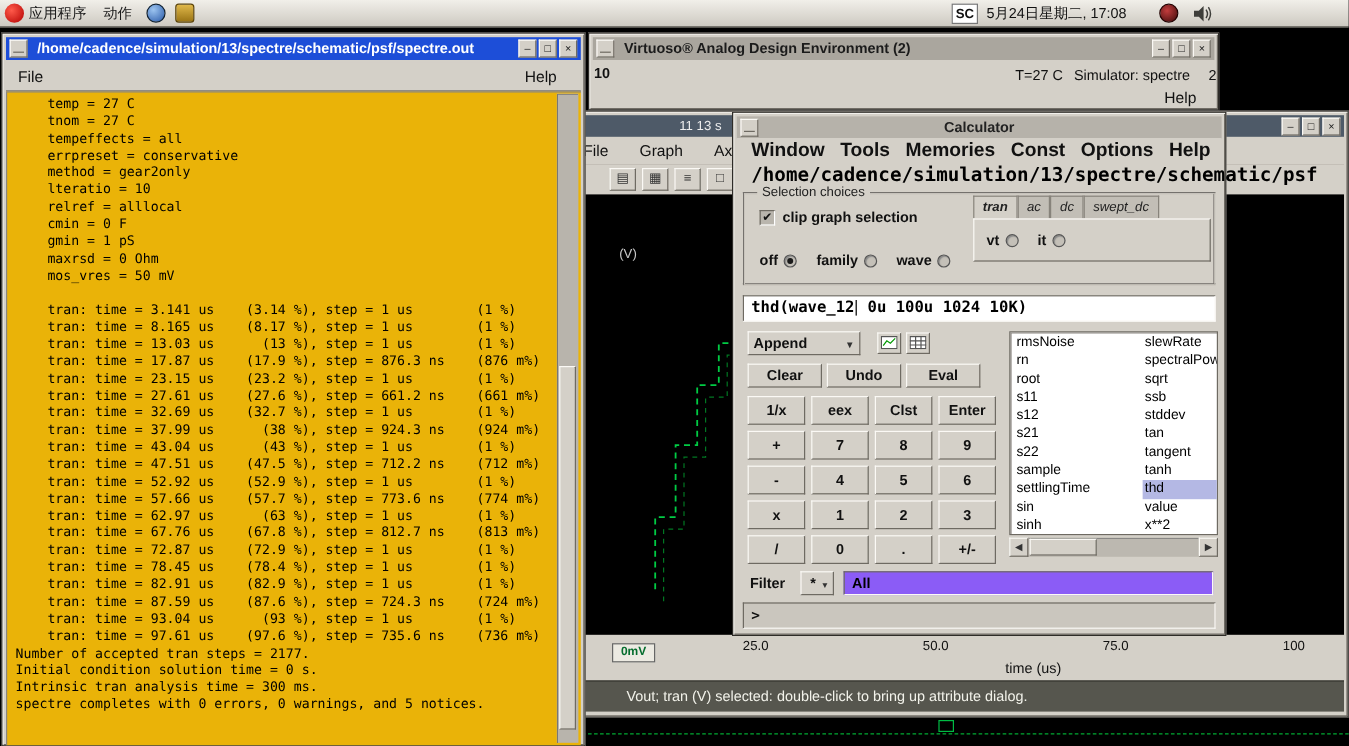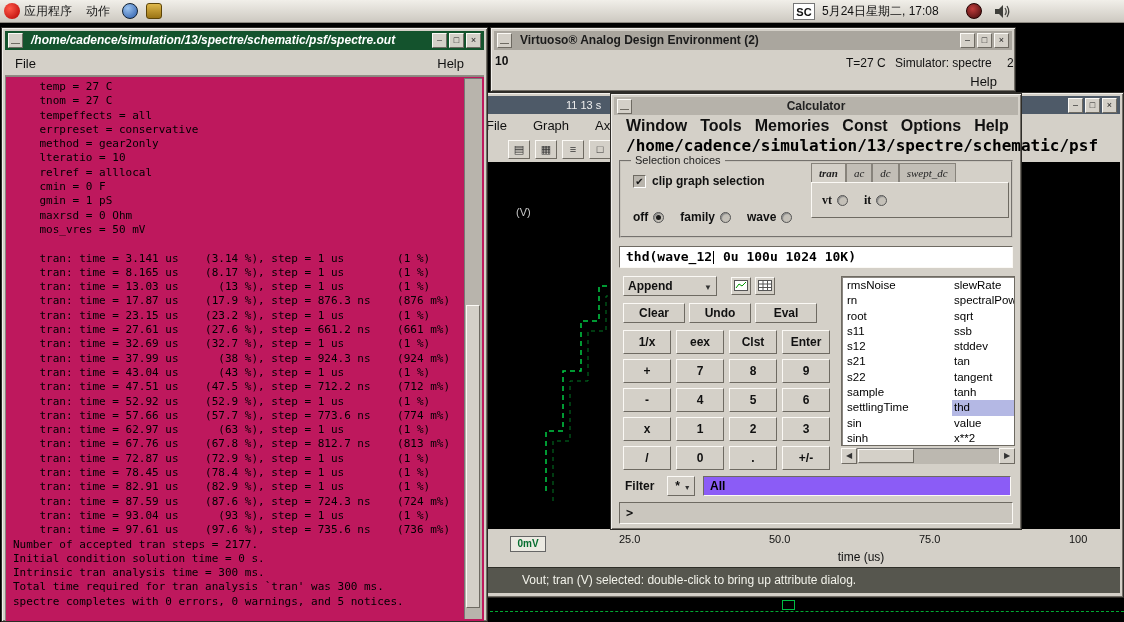--- a/index.html
+++ b/index.html
@@ -24,25 +24,25 @@
 
 #term{left:1px;top:27px;width:487px;height:595px;z-index:30;}
 .tbar{position:absolute;left:3px;top:3px;right:3px;height:19px;}
 .tbar .ttext{font-size:12px;font-weight:bold;line-height:19px;padding-left:26px;white-space:nowrap;overflow:hidden;display:block;}
 .wm-btn{position:absolute;top:2px;width:15px;height:15px;font-size:9px;line-height:13px;text-align:center;color:#222;}
 .wm-menu{left:3px;}
 .wm-menu::before{content:"";display:block;margin:6px 2px 0 2px;height:3px;background:#d4d0c8;border-bottom:1px solid #6e6a62;}
 .wc-min::before{content:"–";}
 .wc-max::before{content:"□";}
 .wc-close::before{content:"×";}
-#term-title{background:#14532d;color:#fff;font-style:italic;}
+#term-title{background:#1d4ed8;color:#fff;}
 .menubar-row{position:absolute;left:3px;right:3px;height:24px;background:#d4d0c8;border-bottom:1px solid #908c84;font-size:13px;}
 #term-menubar{top:24px;}
 #term-menubar .mitem{position:absolute;top:0;line-height:23px;}
-#term-body{position:absolute;left:3px;top:48px;right:3px;bottom:0;background:#be185d;box-shadow:inset 1px 1px 0 #8a8680;}
+#term-body{position:absolute;left:3px;top:48px;right:3px;bottom:0;background:#eab308;box-shadow:inset 1px 1px 0 #8a8680;}
 #term-text{position:absolute;left:8px;top:4px;right:24px;bottom:0;overflow:hidden;font-family:"DejaVu Sans Mono","Liberation Mono",monospace;font-size:11px;color:#000;}
 .tline{white-space:pre;height:14.3px;line-height:14.3px;}
 #term-scrollbar{position:absolute;right:2px;top:2px;bottom:2px;width:18px;background:#b8b4ac;box-shadow:inset 1px 1px 0 #777;}
 #term-thumb{position:absolute;left:2px;right:2px;top:42%;height:56%;}
 
 #ade{left:490px;top:27px;width:526px;height:65px;z-index:10;}
 #ade-title{background:#aaa69e;color:#1b1b1b;}
 #ade .lbl{position:absolute;font-size:12px;color:#111;white-space:nowrap;}
 
 #wave{left:470px;top:92px;width:654px;height:506px;z-index:20;}
@@ -74,21 +74,21 @@
 #calc-selection{position:absolute;left:8px;top:66px;right:8px;height:78px;border:2px groove #c8c4bc;}
 #sel-label{position:absolute;top:-8px;left:10px;background:#d4d0c8;padding:0 4px;font-size:11px;color:#222;}
 #clip-row{position:absolute;left:12px;top:12px;display:flex;align-items:center;gap:6px;}
 .cbox{width:13px;height:13px;background:#b9b5ad;border-top:1px solid #6e6a62;border-left:1px solid #6e6a62;border-right:1px solid #fff;border-bottom:1px solid #fff;font-size:10px;line-height:12px;text-align:center;color:#111;}
 .cbox.checked::after{content:"✔";}
 .blabel{font-size:12px;font-weight:bold;color:#111;}
 #mode-radios{position:absolute;left:12px;top:48px;display:flex;gap:16px;}
 .radio-item{display:flex;align-items:center;gap:5px;font-size:12px;font-weight:bold;color:#111;}
 .rdot{width:11px;height:11px;border-radius:50%;background:#c4c0b8;border:1px solid #555;box-shadow:inset 1px 1px 1px #888;position:relative;}
 .rdot.checked::after{content:"";position:absolute;left:2px;top:2px;width:5px;height:5px;border-radius:50%;background:#1a1a1a;}
-#tab-panel{position:absolute;right:2px;top:1px;width:198px;height:54px;font-family:Liberation Serif, serif;}
+#tab-panel{position:absolute;right:2px;top:1px;width:198px;height:54px;}
 #tabs-row{display:flex;height:19px;}
 #tabs-row .tab{padding:1px 7px;font-size:11px;font-style:italic;background:#c2beb6;border:1px solid #87837b;border-bottom:none;line-height:16px;color:#222;}
 #tabs-row .tab.selected{background:#d4d0c8;font-weight:bold;}
 #tab-content{position:absolute;left:0;top:19px;right:0;height:36px;background:#d4d0c8;border-top:1px solid #fbf9f5;border-left:1px solid #fbf9f5;border-right:1px solid #6e6a62;border-bottom:1px solid #6e6a62;display:flex;gap:16px;align-items:center;padding-left:10px;}
 #calc-expr{position:absolute;left:8px;top:152px;right:8px;height:22px;background:#fff;font-family:"DejaVu Sans Mono","Liberation Mono",monospace;font-size:13px;font-weight:bold;padding:2px 6px;white-space:nowrap;overflow:hidden;}
 .caret{display:inline-block;width:1px;height:13px;background:#000;vertical-align:middle;margin:0 1px;}
 #calc-main{position:absolute;left:8px;top:182px;right:8px;height:192px;}
 #append-btn{position:absolute;left:4px;top:0;width:94px;height:20px;display:flex;align-items:center;justify-content:space-between;padding:0 4px;font-size:12px;font-weight:bold;}
 .opt-arrow::after{content:"▼";font-size:8px;color:#333;}
 .mini-icon{position:absolute;top:1px;width:20px;height:18px;padding:2px 2px;}
@@ -219,21 +219,20 @@
           <div class="tline">    tran: time = 67.76 us    (67.8 %), step = 812.7 ns    (813 m%)</div>
           <div class="tline">    tran: time = 72.87 us    (72.9 %), step = 1 us        (1 %)</div>
           <div class="tline">    tran: time = 78.45 us    (78.4 %), step = 1 us        (1 %)</div>
           <div class="tline">    tran: time = 82.91 us    (82.9 %), step = 1 us        (1 %)</div>
           <div class="tline">    tran: time = 87.59 us    (87.6 %), step = 724.3 ns    (724 m%)</div>
           <div class="tline">    tran: time = 93.04 us      (93 %), step = 1 us        (1 %)</div>
           <div class="tline">    tran: time = 97.61 us    (97.6 %), step = 735.6 ns    (736 m%)</div>
           <div class="tline">Number of accepted tran steps = 2177.</div>
           <div class="tline">Initial condition solution time = 0 s.</div>
           <div class="tline">Intrinsic tran analysis time = 300 ms.</div>
-          <div class="tline">Total time required for tran analysis `tran' was 300 ms.</div>
           <div class="tline">spectre completes with 0 errors, 0 warnings, and 5 notices.</div>
         </div>
       <div id="term-scrollbar">
         <div id="term-thumb" class="raised"></div>
       </div>
     </div>
   </div>
 
   <div id="calc" class="window">
     <div id="calc-title" class="tbar">

